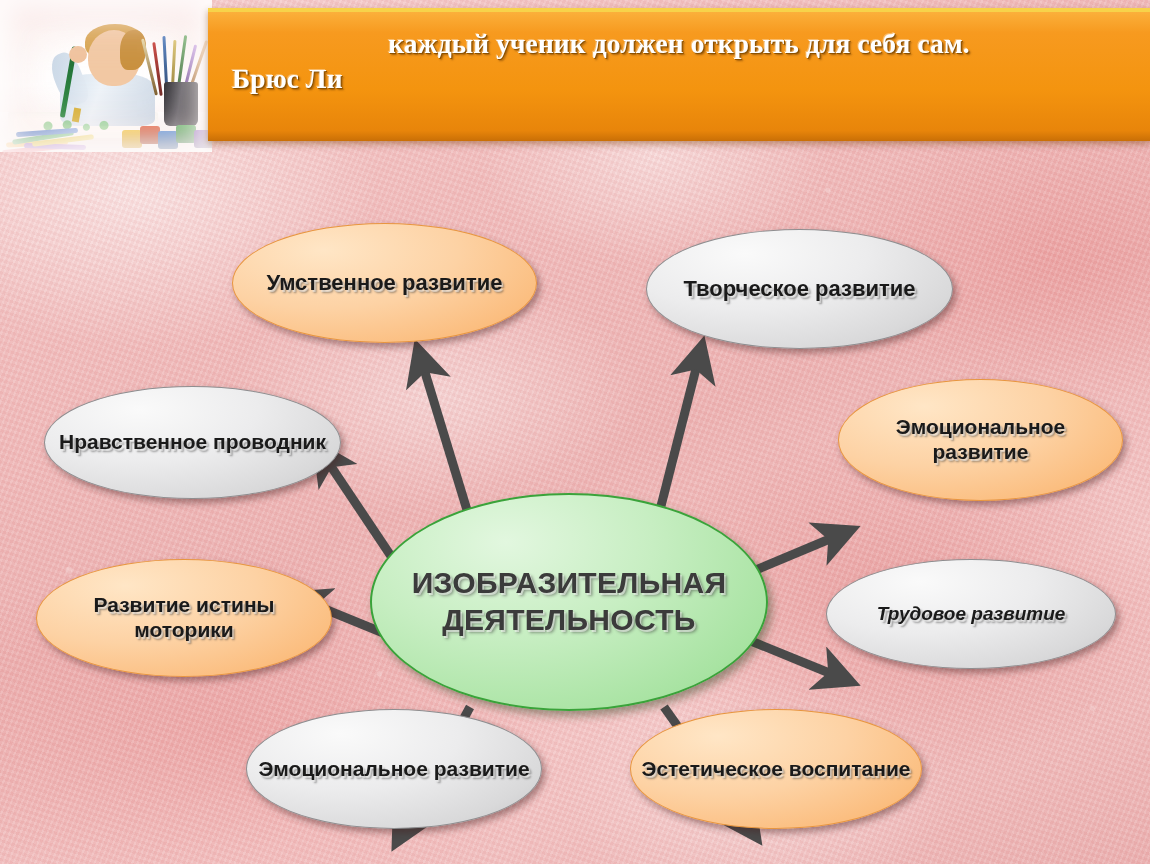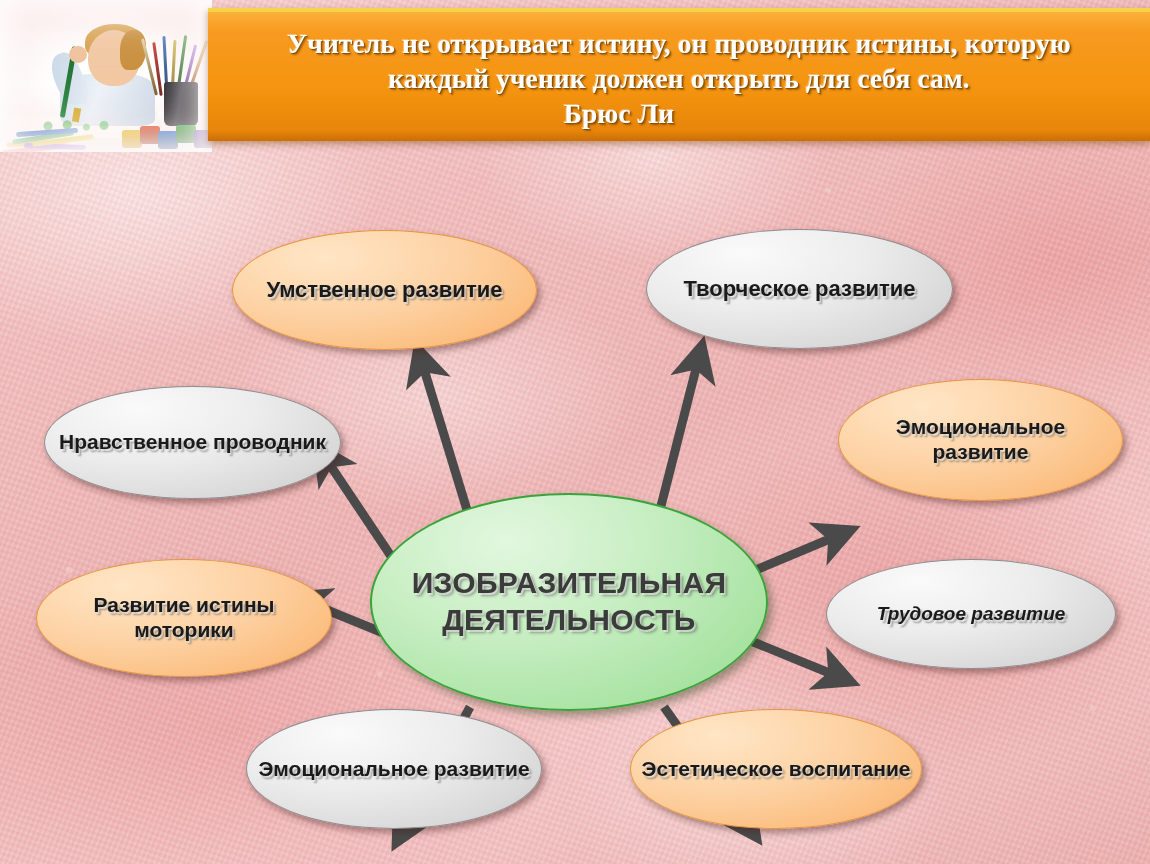--- a/index.html
+++ b/index.html
@@ -119,21 +119,21 @@
     font-weight: bold;
     font-size: 27.5px;
     line-height: 1.28;
     color: #ffffff;
     letter-spacing: .1px;
     text-shadow:
       1px 1px 0 #8d5200,
       2px 2px 2px rgba(90,45,0,.55),
      -1px -1px 0 rgba(255,255,255,.35);
   }
-  .banner .attrib { text-align: center; padding-right: 120px; }
+  .banner .attrib { text-align: left; padding-right: 120px; }
 
   
   .diagram { position: absolute; left: 0; top: 141px; width: 1150px; height: 723px; }
 
   .arrows { position: absolute; inset: 0; }
 
   .node {
     position: absolute;
     display: flex; align-items: center; justify-content: center;
     text-align: center;
@@ -209,21 +209,20 @@
       <i style="left:4px;  bottom:6px;  background:linear-gradient(90deg,#f0a32c,#f8d08a); transform:rotate(-3deg);"></i>
       <i style="left:10px; bottom:12px; background:linear-gradient(90deg,#3f9e4c,#9cd7a4); transform:rotate(-9deg);"></i>
       <i style="left:14px; bottom:17px; background:linear-gradient(90deg,#3f6fc0,#9ab7e6); transform:rotate(-4deg);"></i>
       <i style="left:22px; bottom:3px;  background:linear-gradient(90deg,#8a4fb0,#c5a0dd); transform:rotate(2deg);"></i>
       <i style="left:30px; bottom:9px;  background:linear-gradient(90deg,#e0c238,#f3e59a); transform:rotate(-7deg);"></i>
     </div>
     <div class="photo-fade"></div>
   </div>
 
   <div class="banner">
-    <p>Учитель не открывает истину, он проводник истины, которую</p>
     <p>каждый ученик должен открыть для себя сам.</p>
     <p class="attrib">Брюс Ли</p>
   </div>
 
   <div class="diagram">
 
     <svg class="arrows" viewBox="0 0 1150 723" preserveAspectRatio="none">
       <defs>
         <marker id="ah" markerWidth="5.2" markerHeight="5.2" refX="3.2" refY="2.6" orient="auto" markerUnits="strokeWidth">
           <path d="M0,0 L5.2,2.6 L0,5.2 L1.3,2.6 Z" fill="#4a4a4a"></path>
@@ -241,21 +240,21 @@
       </g>
     </svg>
 
     <div class="node center" style="left:370px; top:352px; width:398px; height:218px;">
       <span>
         <b style="font-weight:bold">ИЗОБРАЗИТЕЛЬНАЯ</b><br>
         <b style="font-weight:bold">ДЕЯТЕЛЬНОСТЬ</b>
       </span>
     </div>
 
-    <div class="node orange" style="left:232px; top:89px; width:305px; height:120px; font-size:22px;">
+    <div class="node orange" style="left:232px; top:82px; width:305px; height:120px; font-size:22px;">
       <span>Умственное развитие</span>
     </div>
 
     <div class="node gray" style="left:646px; top:88px; width:307px; height:120px; font-size:22px;">
       <span>Творческое развитие</span>
     </div>
 
     <div class="node orange" style="left:838px; top:238px; width:285px; height:122px; font-size:21px;">
       <span>Эмоциональное развитие</span>
     </div>

